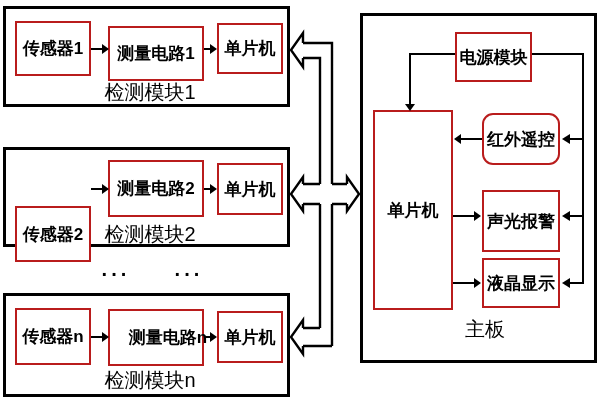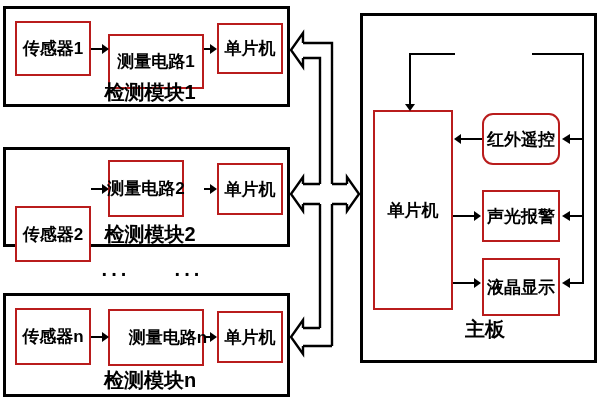--- a/index.html
+++ b/index.html
@@ -14,21 +14,21 @@
   }
   .innerbox{
     position:absolute;box-sizing:border-box;
     border:2px solid #b91c1c;background:#fff;
     display:flex;align-items:center;justify-content:center;
     font-weight:bold;font-size:17px;white-space:nowrap;
     z-index:2;
   }
   .grouplabel{
     position:absolute;display:flex;align-items:center;justify-content:center;
-    font-weight:bold;font-size:20px;white-space:nowrap;z-index:2;
+    font-weight:normal;font-size:20px;white-space:nowrap;z-index:2;
   }
   .dots{
     position:absolute;display:flex;align-items:center;justify-content:center;
     font-weight:bold;font-size:20px;letter-spacing:3px;z-index:2;
   }
   #connector-layer{
     position:absolute;left:0;top:0;width:600px;height:400px;
     z-index:5;pointer-events:none;
   }
   .wire{stroke:#000;stroke-width:2;fill:none;}
@@ -37,33 +37,33 @@
 </style>
 </head>
 <body>
 
 <div id="stage">
 
   <div class="outerbox" style="left:3px;top:6px;width:287px;height:101px;"></div>
   <div class="innerbox" style="left:15px;top:21px;width:76px;height:55px;">
       <span>传感器1</span>
     </div>
-  <div class="innerbox" style="left:108px;top:34px;width:96px;height:55px;">
+  <div class="innerbox" style="left:108px;top:26px;width:96px;height:55px;">
       <span>测量电路1</span>
     </div>
   <div class="innerbox" style="left:217px;top:23px;width:66px;height:51px;">
       <span>单片机</span>
     </div>
   <div class="grouplabel" style="left:60px;top:81px;width:180px;height:22px;">检测模块1</div>
 
   <div class="outerbox" style="left:3px;top:147px;width:287px;height:100px;"></div>
   <div class="innerbox" style="left:15px;top:161px;width:76px;height:56px;margin-top:45px;">
       <span>传感器2</span>
     </div>
-  <div class="innerbox" style="left:108px;top:160px;width:76px;height:57px;">
+  <div class="innerbox" style="left:108px;top:160px;width:96px;height:57px;">
       <span>测量电路2</span>
     </div>
   <div class="innerbox" style="left:217px;top:163px;width:66px;height:52px;">
       <span>单片机</span>
     </div>
   <div class="grouplabel" style="left:60px;top:223px;width:180px;height:22px;">检测模块2</div>
 
   <div class="dots" style="left:93px;top:264px;width:46px;height:20px;">···</div>
   <div class="dots" style="left:166px;top:264px;width:46px;height:20px;">···</div>
 
@@ -73,30 +73,33 @@
     </div>
   <div class="innerbox" style="left:108px;top:309px;width:96px;height:57px;padding-left:24px;">
       <span>测量电路n</span>
     </div>
   <div class="innerbox" style="left:217px;top:311px;width:66px;height:52px;">
       <span>单片机</span>
     </div>
   <div class="grouplabel" style="left:60px;top:369px;width:180px;height:22px;">检测模块n</div>
 
   <div class="outerbox" style="left:360px;top:13px;width:237px;height:350px;"></div>
+  <div class="innerbox" style="left:455px;top:32px;width:77px;height:50px;">
+      <span>电源模块</span>
+    </div>
   <div class="innerbox" style="left:373px;top:110px;width:80px;height:200px;">
       <span>单片机</span>
     </div>
   <div class="innerbox" style="left:482px;top:113px;width:78px;height:52px;border-radius:11px;">
       <span>红外遥控</span>
     </div>
-  <div class="innerbox" style="left:482px;top:190px;width:78px;height:52px;">
+  <div class="innerbox" style="left:482px;top:190px;width:78px;height:62px;">
       <span>声光报警</span>
     </div>
-  <div class="innerbox" style="left:482px;top:258px;width:78px;height:58px;">
+  <div class="innerbox" style="left:482px;top:258px;width:78px;height:50px;">
       <span>液晶显示</span>
     </div>
   <div class="grouplabel" style="left:430px;top:317px;width:110px;height:24px;">主板</div>
 
   <svg id="connector-layer" viewBox="0 0 600 400" xmlns="http://www.w3.org/2000/svg">
 
     <g>
       <line class="wire" x1="91" y1="49" x2="102" y2="49"></line>
       <polygon class="head" points="102,44 102,54 109,49"></polygon>
     </g>

